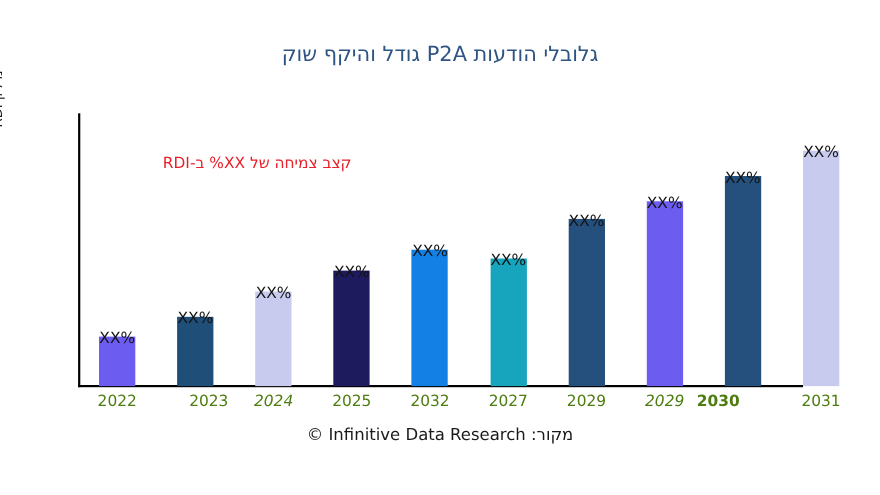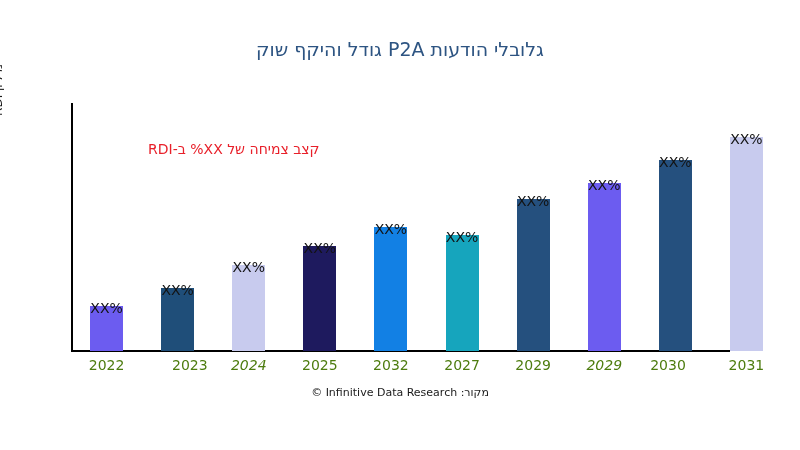--- a/index.html
+++ b/index.html
@@ -89,21 +89,21 @@
     text-align:center;
     font-size:14px;
     color:#4d7c0f;
   }
 
   
   .source{
     position:absolute;
     left:0;top:386px;width:800px;
     text-align:center;
-    font-size:11px;
+    font-size:15px;
     color:#1a1a1a;
     direction:rtl;
     white-space:nowrap;
   }
 </style>
 </head>
 <body>
 
 <div id="chart-root">
 
@@ -136,20 +136,20 @@
       <div class="bar-value" style="left: 432.05px; top: 213px;">XX%</div>
       <div class="tick-label" style="left: 432.05px;">2027</div>
       <div class="bar" style="left: 516.65px; width: 33px; top: 199px; height: 152px; bottom: auto; background: rgb(37, 80, 126);"></div>
       <div class="bar-value" style="left: 503.15px; top: 177px;">XX%</div>
       <div class="tick-label" style="left: 503.15px;">2029</div>
       <div class="bar" style="left: 587.75px; width: 33px; top: 183px; height: 168px; bottom: auto; background: rgb(108, 92, 240);"></div>
       <div class="bar-value" style="left: 574.25px; top: 161px;">XX%</div>
       <div class="tick-label" style="left: 574.25px; font-style: italic;">2029</div>
       <div class="bar" style="left: 658.85px; width: 33px; top: 160px; height: 191px; bottom: auto; background: rgb(37, 80, 126);"></div>
       <div class="bar-value" style="left: 645.35px; top: 138px;">XX%</div>
-      <div class="tick-label" style="left: 638px;">2030</div>
+      <div class="tick-label" style="left: 623px; font-weight: bold;">2030</div>
       <div class="bar" style="left: 729.95px; width: 33px; top: 137px; height: 214px; bottom: auto; background: rgb(200, 203, 238);"></div>
       <div class="bar-value" style="left: 716.45px; top: 115px;">XX%</div>
       <div class="tick-label" style="left: 716.45px;">2031</div>
     </div>
 
   <div class="source">מקור: Infinitive Data Research ©</div>
 </div>
 
 </body></html>

